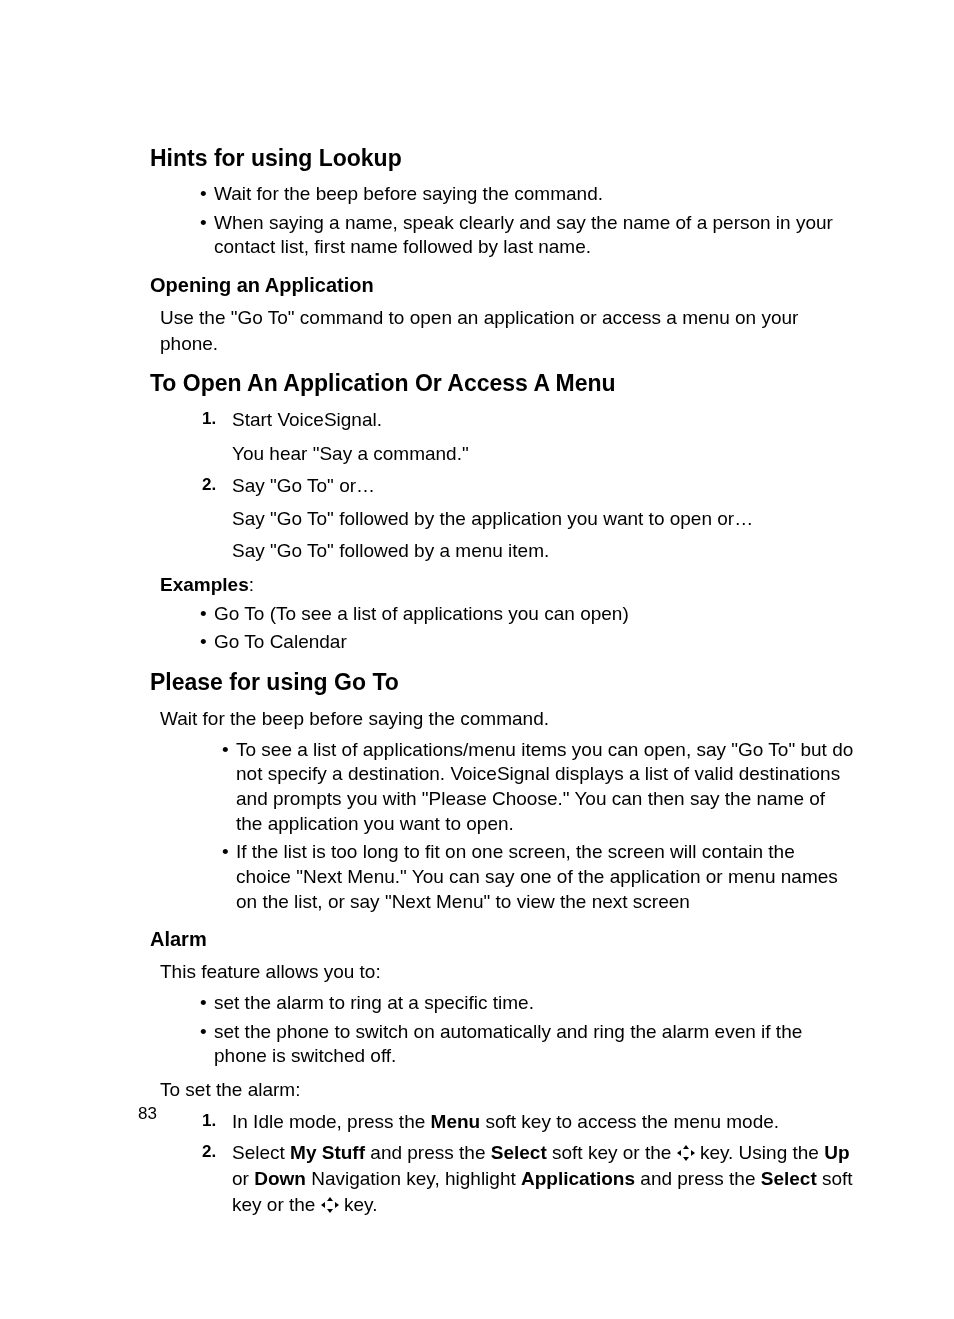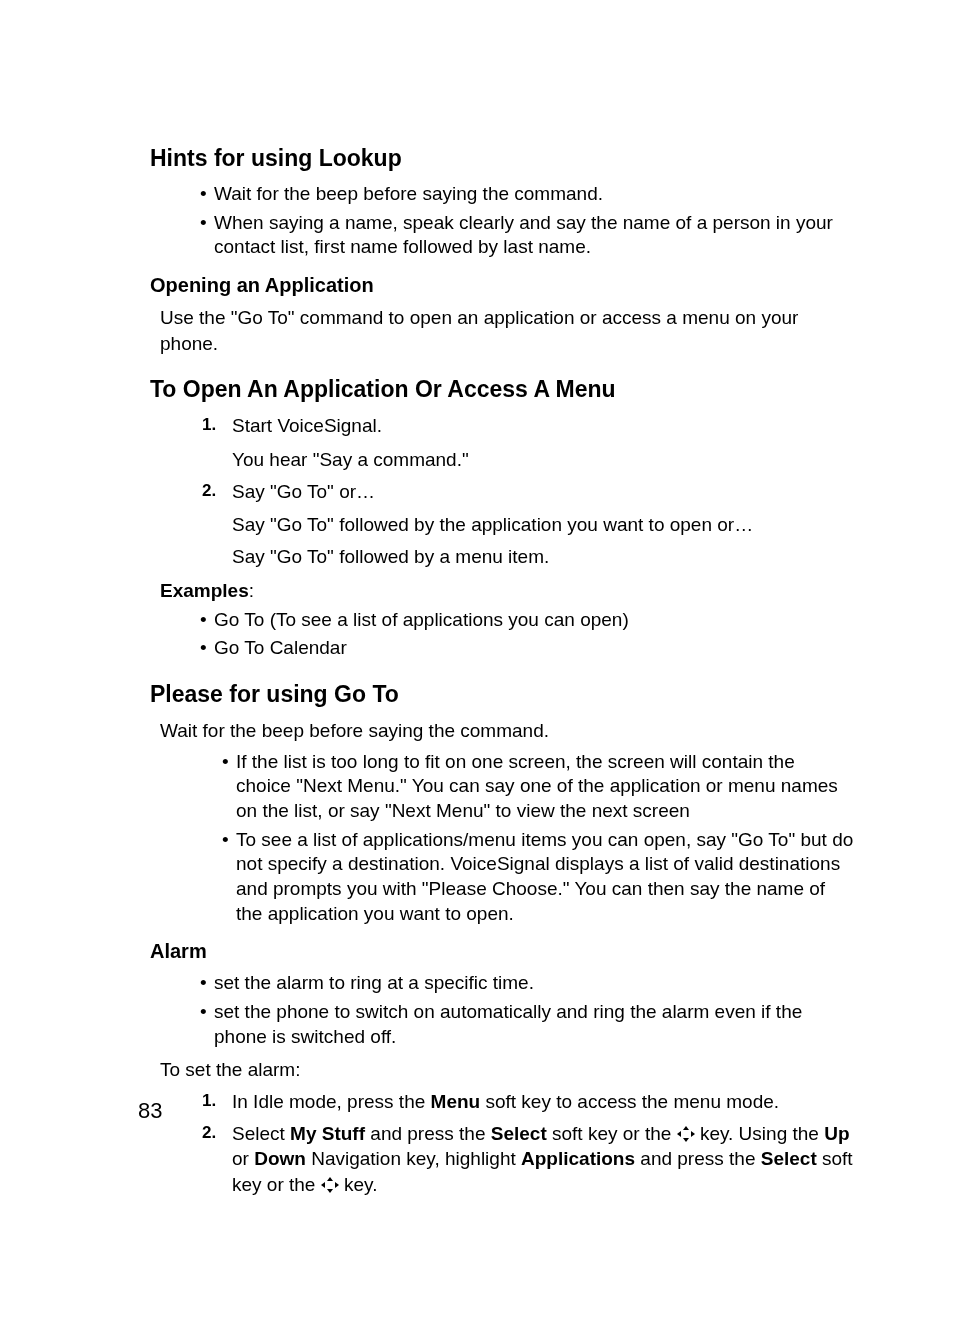--- a/index.html
+++ b/index.html
@@ -14,21 +14,21 @@
     .page {
       padding: 145px 100px 0 150px;
     }
     h2.section {
       font-size: 23px;
       font-weight: bold;
       margin-top: 0;
       margin-bottom: 10px;
     }
     h2.section.gap-top {
-      margin-top: 20px;
+      margin-top: 14px;
     }
     h3.subsection {
       font-size: 20px;
       font-weight: bold;
       font-stretch: condensed;
       margin-top: 14px;
       margin-bottom: 8px;
     }
     .body-text {
       font-size: 19px;
@@ -87,21 +87,21 @@
       font-size: 19px;
       margin-left: 10px;
       margin-top: 10px;
       margin-bottom: 6px;
     }
     .bold { font-weight: bold; text-align: right; }
     .page-num {
       position: absolute;
       left: 138px;
       bottom: 195px;
-      font-size: 22px;
+      font-size: 17px;
     }
     .key-icon {
       display: inline-block;
       width: 18px;
       height: 16px;
       vertical-align: -2px;
     }
     .key-icon svg { display: block; }
   </style>
 </head>
@@ -139,25 +139,26 @@
     <span class="bold">Examples</span><span>:</span>
   </p>
   <ul class="bullets">
     <li>Go To  (To see a list of applications you can open)</li>
     <li>Go To Calendar</li>
   </ul>
 
   <h2 class="section gap-top">Please for using Go To</h2>
   <p class="body-text">Wait for the beep before saying the command.</p>
   <ul class="bullets deep">
+    <li>To see a list of applications/menu items you can open, say "Go To" but do not specify a destination. VoiceSignal displays a list of valid destinations and prompts you with "Please Choose." You can then say the name of the application you want to open.</li>
     <li>If the list is too long to fit on one screen, the screen will contain the choice "Next Menu." You can say one of the application or menu names on the list, or say "Next Menu" to view the next screen</li>
-    <li>To see a list of applications/menu items you can open, say "Go To" but do not specify a destination. VoiceSignal displays a list of valid destinations and prompts you with "Please Choose." You can then say the name of the application you want to open.</li>
   </ul>
 
   <h3 class="subsection">Alarm</h3>
+  <p class="body-text">This feature allows you to:</p>
   <ul class="bullets">
     <li>set the alarm to ring at a specific time.</li>
     <li>set the phone to switch on automatically and ring the alarm even if the phone is switched off.</li>
   </ul>
   <p class="body-text">To set the alarm:</p>
 
   <ol class="numbered">
     <li>
       <span class="num">1.</span>
       <span>In Idle mode, press the </span><span class="bold">Menu</span><span> soft key to access the menu mode.</span>

